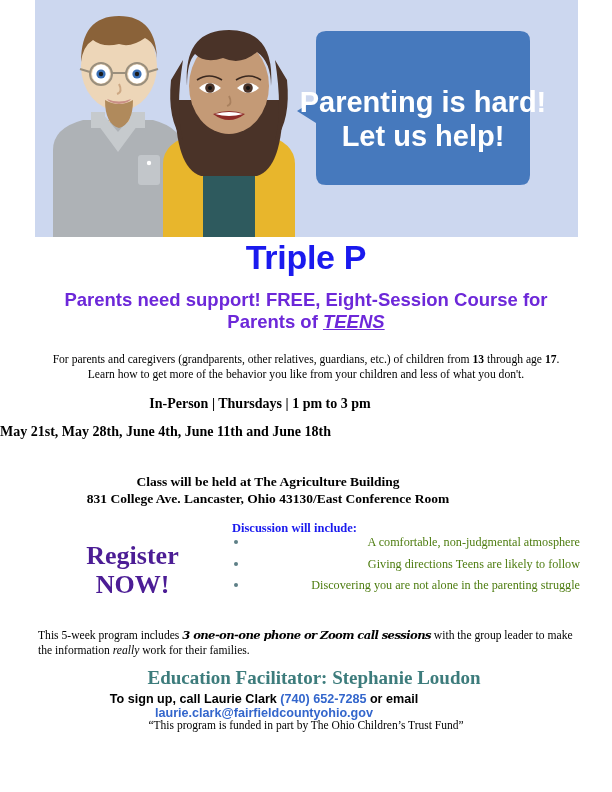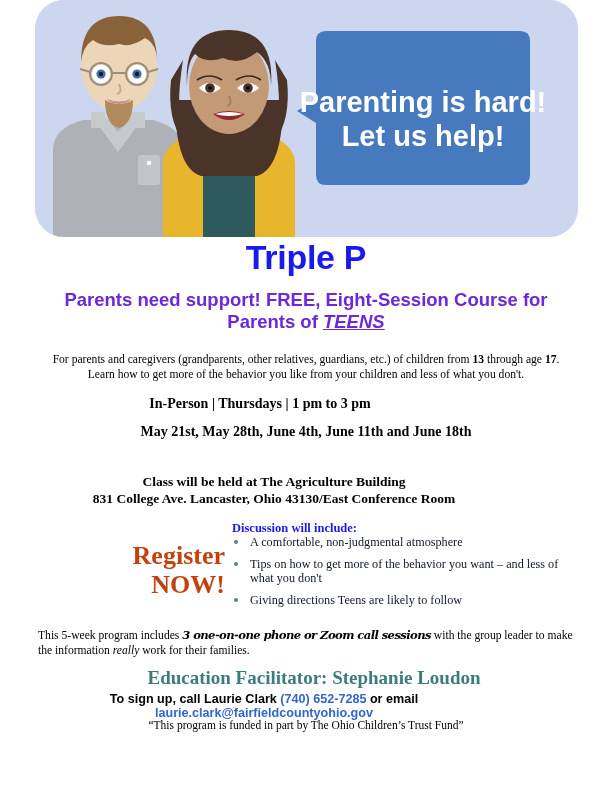--- a/index.html
+++ b/index.html
@@ -18,21 +18,20 @@
 
   
   .hero {
     position: absolute;
     left: 35px;
     top: 0;
     width: 543px;
     height: 237px;
     background: #ccd7ef;
     overflow: hidden;
-    border-radius: 29px;
   }
   .hero svg { display: block; width: 543px; height: 237px; }
 
   .bubble-text {
     font-family: "Liberation Sans", sans-serif;
     font-weight: bold;
     fill: #ffffff;
   }
 
   
@@ -76,64 +75,63 @@
     left: 0; top: 396px;
     width: 520px;
     text-align: center;
     font-weight: bold;
     font-size: 14px;
   }
   .dates {
     position: absolute;
     left: 0; top: 424px;
     width: 612px;
-    text-align: center;
     font-weight: bold;
     font-size: 14px;
   }
 
   .location {
     position: absolute;
     left: 0; top: 473px;
     width: 536px;
     text-align: center;
     font-weight: bold;
     font-size: 13.5px;
     line-height: 17px;
-    padding-left: 6px;
   }
 
   
   .register {
     position: absolute;
     left: 40px; top: 541px;
     width: 185px;
-    text-align: right;
+    text-align: center;
     font-weight: bold;
     font-size: 26px;
     line-height: 29px;
-    color: #c2410c;
+    color: #4c1d95;
   }
 
   .disc-head {
     position: absolute;
     left: 232px; top: 521px;
     font-weight: bold;
     font-size: 12.5px;
     color: #1a1aee;
   }
   .disc-list {
     position: absolute;
     left: 232px; top: 535px;
     width: 348px;
     margin: 0; padding: 0;
     list-style: none;
-    color: #0f172a;
+    color: #4d7c0f;
     font-size: 12.2px;
     line-height: 14.5px;
+    text-align: right;
   }
   .disc-list li {
     position: relative;
     padding-left: 18px;
     margin-bottom: 7px;
   }
   .disc-list li .dot {
     position: absolute;
     left: 2px; top: 5px;
     width: 4px; height: 4px;
@@ -282,22 +280,22 @@
 </div>
 
 <div class="register">
   <span>Register</span><br>
   <span>NOW!</span>
 </div>
 
 <div class="disc-head">Discussion will include:</div>
 <ul class="disc-list">
   <li><span class="dot"></span><span>A comfortable, non-judgmental atmosphere</span></li>
-  <li><span class="dot"></span><span>Tips on how to get more of the behavior you want – and less of what you don't</span></li>
   <li><span class="dot"></span><span>Giving directions Teens are likely to follow</span></li>
+  <li><span class="dot"></span><span>Discovering you are not alone in the parenting struggle</span></li>
 </ul>
 
 <div class="zoomline">
   <span>This 5-week program includes </span><span class="scr">3 one-on-one phone or Zoom call sessions</span><span> with the group leader to make the information </span><i>really</i><span> work for their families.</span>
 </div>
 
 <div class="facilitator">Education Facilitator: Stephanie Loudon</div>
 
 <div class="signup">
   <span>To sign up, call Laurie Clark </span><span class="lk">(740) 652-7285</span><span> or email </span><span class="lk">laurie.clark@fairfieldcountyohio.gov</span>

